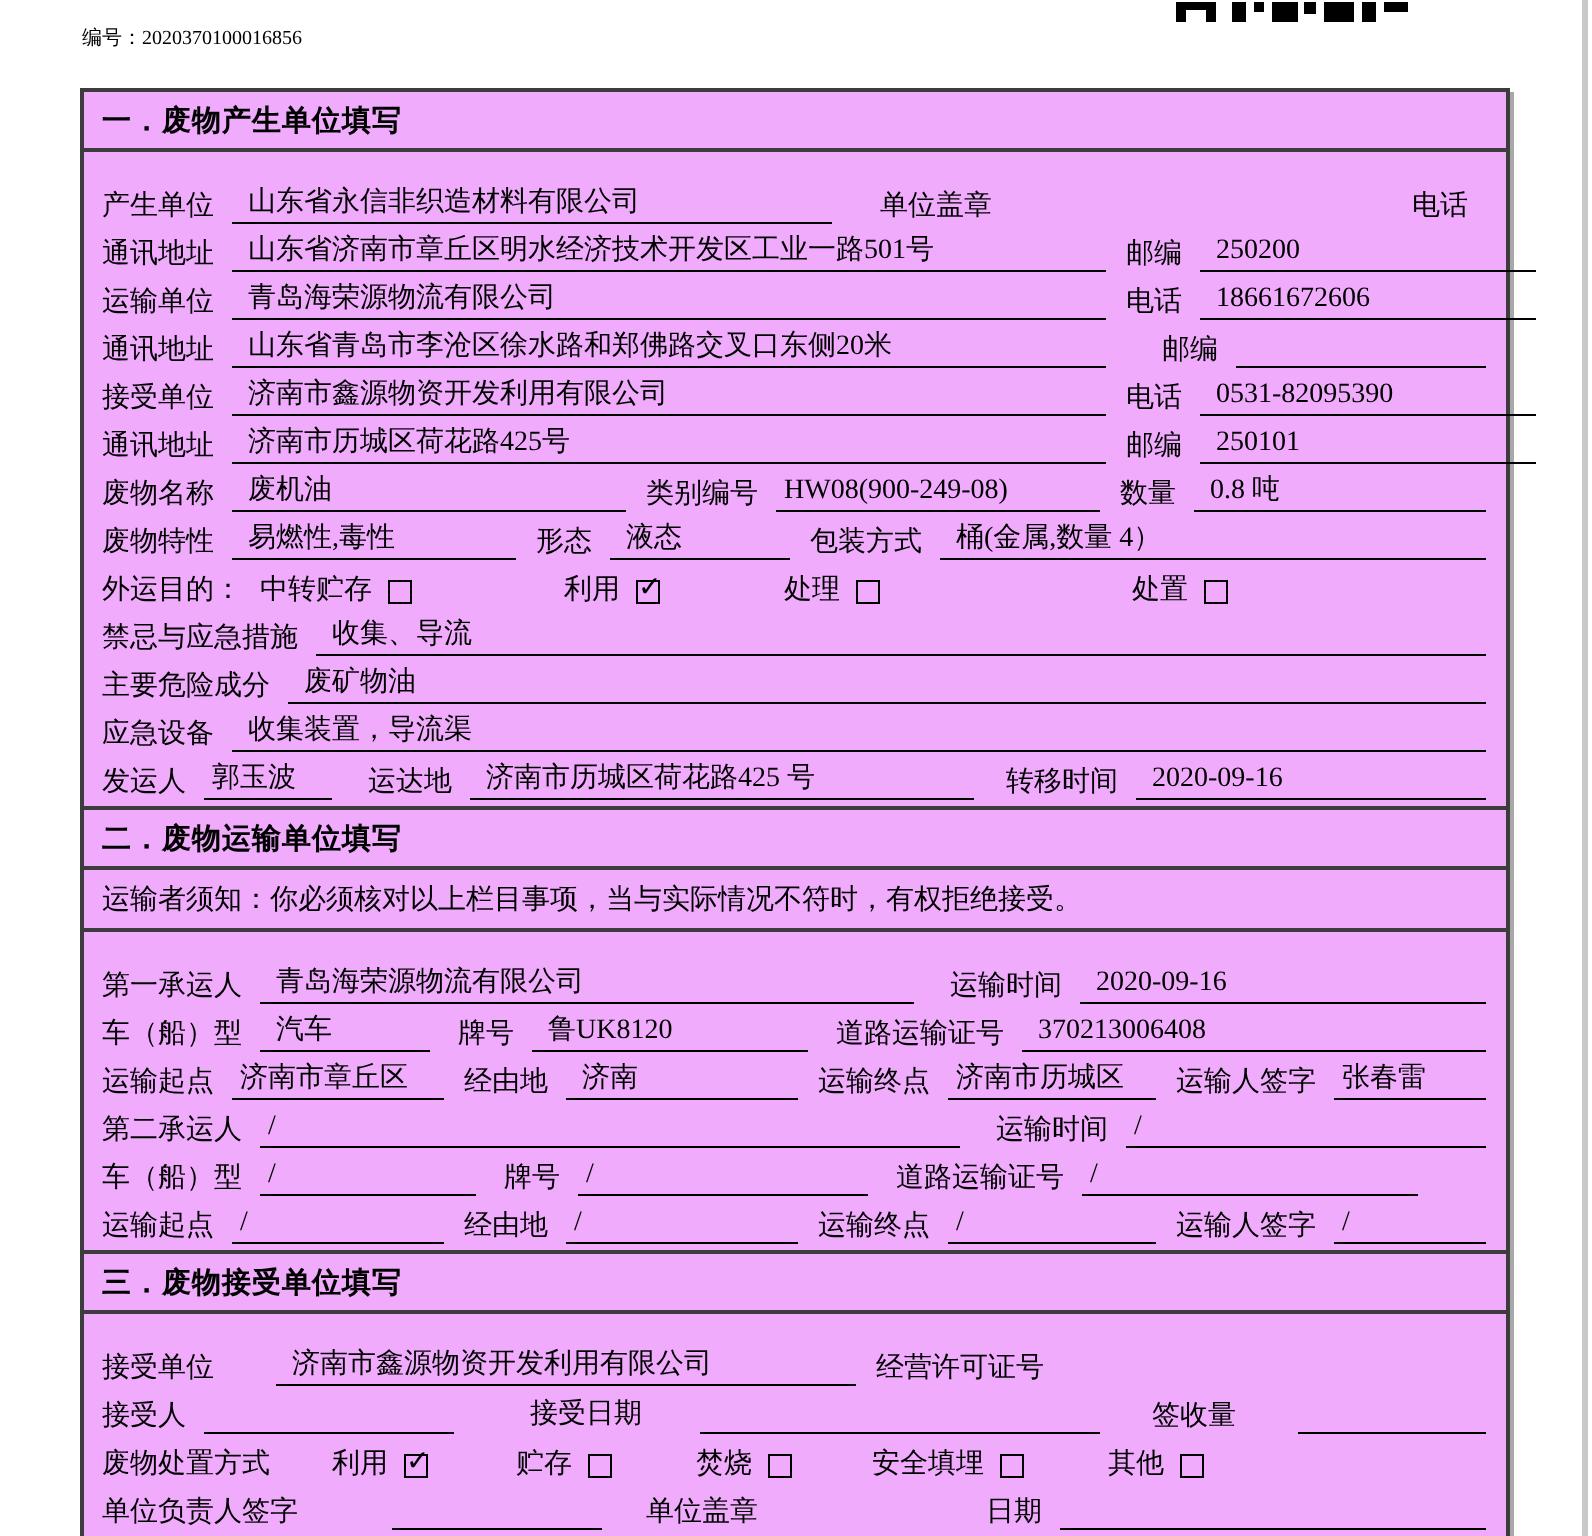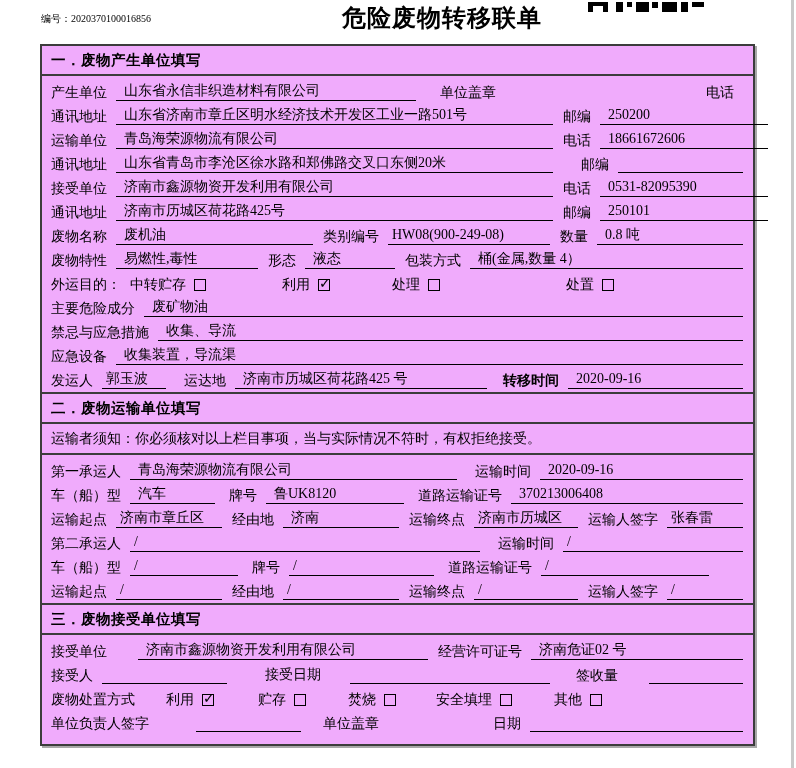--- a/index.html
+++ b/index.html
@@ -15,21 +15,21 @@
   .qr-frag { position: absolute; left: 588px; top: 0; }
 
   .form-table { margin-left: 40px; width: 715px; border: 2px solid #3c3c3c; background: #f0abfc;
                 box-shadow: 2px 2px 0 #a8a8a8; }
 
   .sec-title { font-weight: bold; font-size: 14.5px; padding: 5px 8px 4px 9px;
                border-bottom: 2px solid #3c3c3c; letter-spacing: .5px; }
   .section + .section .sec-title { border-top: 2px solid #3c3c3c; }
   .notice { padding: 6px 8px 5px 9px; border-bottom: 2px solid #3c3c3c; }
 
-  .rows { padding-top: 4px; }
+  .rows { padding-top: 15px; }
   .row { display: flex; align-items: flex-end; height: 24px; padding: 0 10px 3px 9px; line-height: 17px; }
   .lbl, .txt { white-space: nowrap; margin-right: 9px; }
   .txt { margin-right: 0; }
   .val { border-bottom: 1px solid #000; padding: 0 4px 0 8px; white-space: nowrap;
          overflow: hidden; margin-right: 10px; height: 19px; }
   .val.c { text-align: left; padding: 0 4px; }
   .val:last-child { margin-right: 0; }
   .gap { flex-shrink: 0; }
   .fill { flex: 1 1 auto; }
 
@@ -44,21 +44,20 @@
 </style>
 </head>
 <body>
 
 <div class="page-edge"></div>
 
 <div>
 
   <div class="doc-header">
     <div class="serial"><span>编号：</span><span>2020370100016856</span></div>
-    <div class="doc-title">危险废物转移联单</div>
     <div class="qr-frag">
       <svg width="118" height="10" viewBox="0 0 118 10" xmlns="http://www.w3.org/2000/svg">
         <rect x="0" y="0" width="20" height="10" fill="#000"></rect>
         <rect x="5" y="4" width="10" height="6" fill="#fff"></rect>
         <rect x="28" y="0" width="7" height="10" fill="#000"></rect>
         <rect x="39" y="0" width="5" height="5" fill="#000"></rect>
         <rect x="48" y="0" width="13" height="10" fill="#000"></rect>
         <rect x="64" y="0" width="6" height="6" fill="#000"></rect>
         <rect x="74" y="0" width="15" height="10" fill="#000"></rect>
         <rect x="93" y="0" width="7" height="10" fill="#000"></rect>
@@ -145,37 +144,37 @@
               <span class="cbl">处理</span>
               <span class="box"></span>
             </span>
             <span class="gap" style="width: 126px;"></span>
             <span class="cbg">
               <span class="cbl">处置</span>
               <span class="box"></span>
             </span>
           </div>
           <div class="row">
+            <span class="lbl">禁忌与应急措施</span>
+            <span class="val" style="flex: 1 1 auto;">收集、导流</span>
+          </div>
+          <div class="row">
             <span class="lbl">主要危险成分</span>
             <span class="val" style="flex: 1 1 auto;">废矿物油</span>
-          </div>
-          <div class="row">
-            <span class="lbl">禁忌与应急措施</span>
-            <span class="val" style="flex: 1 1 auto;">收集、导流</span>
           </div>
           <div class="row">
             <span class="lbl">应急设备</span>
             <span class="val" style="flex: 1 1 auto;">收集装置，导流渠</span>
           </div>
           <div class="row">
             <span class="lbl">发运人</span>
             <span class="val c" style="width: 64px; flex-shrink: 0;">郭玉波</span>
             <span class="lbl" style="margin-left: 8px;">运达地</span>
             <span class="val" style="width: 252px; flex-shrink: 0;">济南市历城区荷花路425 号</span>
-            <span class="lbl" style="margin-left: 6px; font-weight: bold;">转移时间</span>
+            <span class="lbl" style="margin-left: 6px;">转移时间</span>
             <span class="val" style="flex: 1 1 auto;">2020-09-16</span>
           </div>
         </div>
       </div>
       <div class="section">
         <div class="sec-title">二．废物运输单位填写</div>
         <div class="notice">运输者须知：你必须核对以上栏目事项，当与实际情况不符时，有权拒绝接受。</div>
         <div class="rows">
           <div class="row">
             <span class="lbl">第一承运人</span>
@@ -229,21 +228,20 @@
         </div>
       </div>
       <div class="section">
         <div class="sec-title">三．废物接受单位填写</div>
         <div class="rows">
           <div class="row">
             <span class="lbl">接受单位</span>
             <span class="gap" style="width: 22px;"></span>
             <span class="val" style="width: 290px; flex-shrink: 0;">济南市鑫源物资开发利用有限公司</span>
             <span class="lbl">经营许可证号</span>
-            <span class="val" style="flex: 1 1 auto;">济南危证02 号</span>
           </div>
           <div class="row">
             <span class="lbl">接受人</span>
             <span class="val" style="width: 125px; flex-shrink: 0;"></span>
             <span class="lbl" style="margin-left: 28px; font-family: Liberation Mono, monospace;">接受日期</span>
             <span class="val" style="width: 200px; flex-shrink: 0; margin-left: 20px;"></span>
             <span class="lbl" style="margin-left: 16px;">签收量</span>
             <span class="val" style="flex: 1 1 auto; margin-left: 22px;"></span>
           </div>
           <div class="row">

